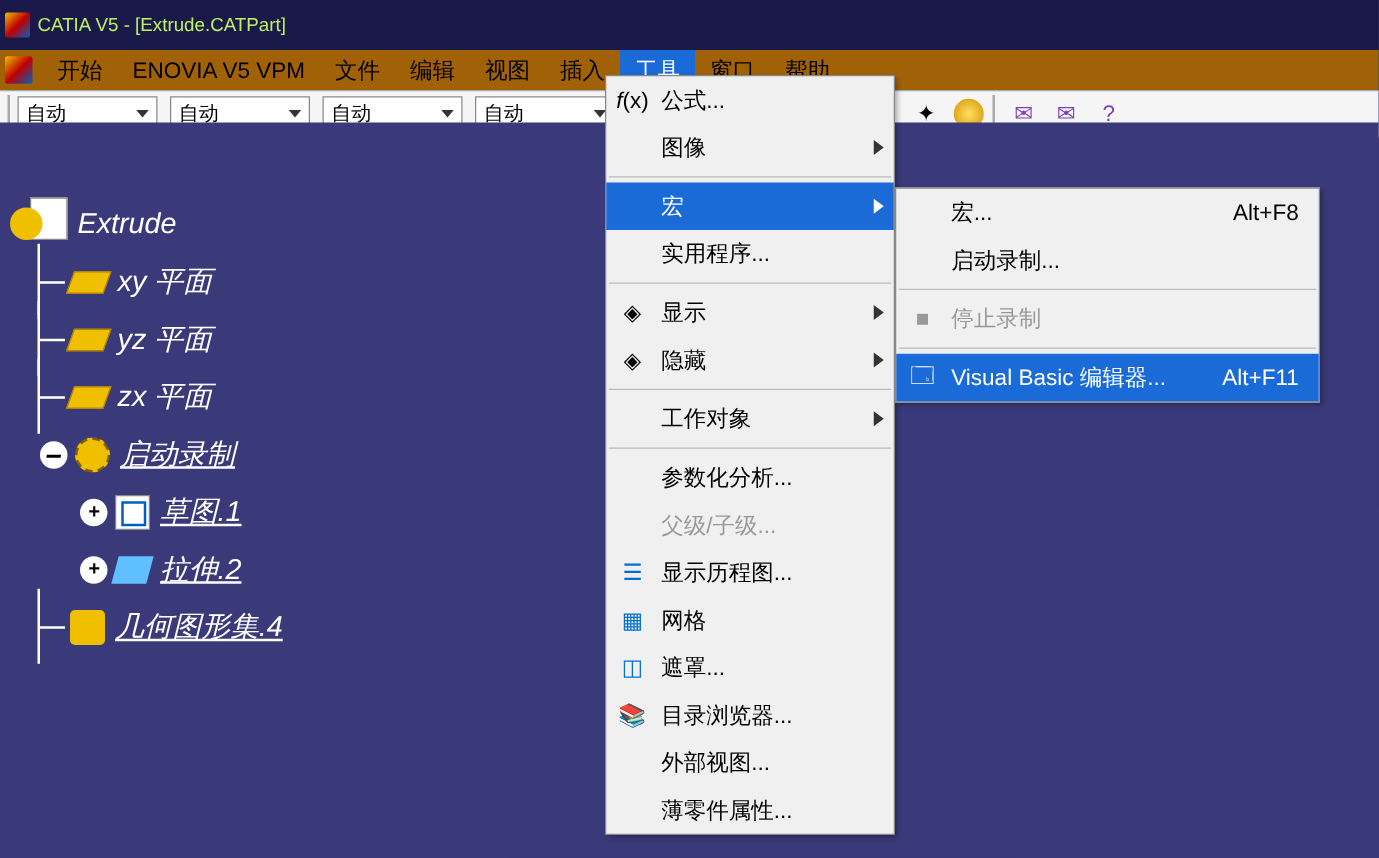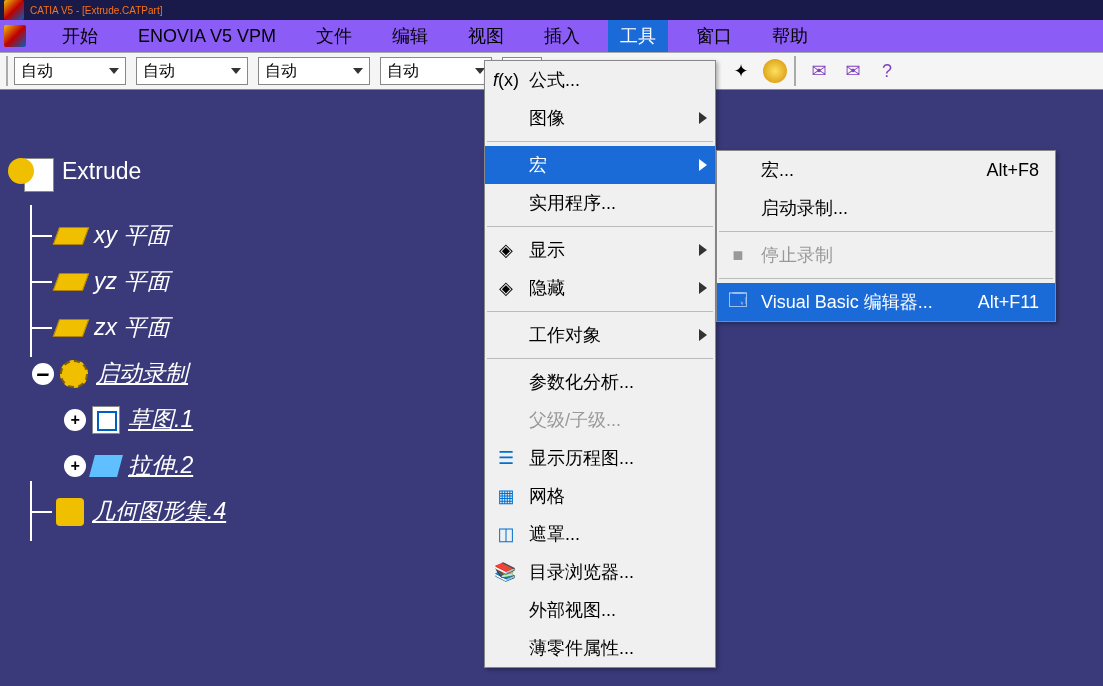--- a/index.html
+++ b/index.html
@@ -1,35 +1,35 @@
 <!DOCTYPE html>
 <html><head>
 <meta charset="utf-8">
 <style>
 * { margin: 0; padding: 0; box-sizing: border-box; font-family: "Microsoft YaHei", Arial, sans-serif; }
 body { width: 1103px; height: 686px; background: #3a3a7a; overflow: hidden; position: relative; }
 
-.title-bar { height: 20px; background: #1a1a4a; display: flex; align-items: center; padding-left: 4px; color: #f97316; font-size: 10px; }
+.title-bar { height: 40px; background: #1a1a4a; display: flex; align-items: center; padding-left: 4px; color: #bef264; font-size: 15px; }
 .title-bar .logo { width: 20px; height: 20px; margin-right: 6px; background: linear-gradient(135deg,#f0c000,#c00000,#0060c0); border-radius: 2px; }
 
-.menu-bar { height: 32px; background: #8b5cf6; display: flex; align-items: center; padding-left: 4px; font-size: 18px; gap: 16px; }
+.menu-bar { height: 32px; background: #a16207; display: flex; align-items: center; padding-left: 4px; font-size: 18px; }
 .menu-bar .logo { width: 22px; height: 22px; margin-right: 8px; background: linear-gradient(135deg,#f0c000,#c00000,#0060c0); border-radius: 2px; }
 .menu-item { padding: 4px 12px; cursor: default; }
 .menu-item.active { background: #1a6bd8; color: white; }
 
 .toolbar { height: 38px; background: #f5f5f5; border-top: 1px solid #aaa; border-bottom: 1px solid #888; display: flex; align-items: center; padding: 0 4px; position: relative; }
 .toolbar .sep { width: 6px; height: 30px; border-left: 2px solid #aaa; margin: 0 2px; }
 .dropdown { width: 112px; height: 28px; border: 1px solid #888; background: white; display: flex; align-items: center; padding: 0 6px; font-size: 16px; margin-right: 10px; position: relative; }
 .dropdown::after { content: ""; position: absolute; right: 6px; width: 0; height: 0; border-left: 5px solid transparent; border-right: 5px solid transparent; border-top: 6px solid #333; }
 .tool-icon { width: 28px; height: 28px; margin: 0 3px; display: flex; align-items: center; justify-content: center; font-size: 18px; }
 
 .workspace { position: absolute; top: 98px; left: 0; right: 0; bottom: 0; background: #3a3a7a; }
 
 .tree { position: absolute; top: 140px; left: 8px; color: white; font-size: 23px; }
-.tree-root { display: flex; align-items: flex-start; margin-bottom: 28px; margin-top: 18px; }
+.tree-root { display: flex; align-items: flex-end; margin-bottom: 18px; margin-top: 18px; font-style: italic; }
 .tree-root .icon { width: 30px; height: 34px; background: white; border: 1px solid #888; margin-right: 8px; position: relative; }
 .tree-row { display: flex; align-items: center; margin: 15px 0 15px 24px; font-style: italic; }
 .tree-row .connector { width: 20px; height: 2px; background: white; margin-right: 4px; position: relative; }
 .tree-row .connector::before { content:""; position:absolute; left:-2px; top:-30px; width:2px; height:60px; background:white; }
 .plane-icon { width: 30px; height: 18px; background: #f0c000; transform: skewX(-20deg); margin-right: 8px; border: 1px solid #b08000; }
 .gear-icon { width: 28px; height: 28px; border-radius: 50%; background: #f0c000; margin-right: 8px; border: 2px dashed #806000; }
 .plus-icon { width: 22px; height: 22px; border-radius: 50%; background: white; color: black; display:flex; align-items:center; justify-content:center; font-size:16px; font-weight:bold; margin-right: 6px; }
 .sketch-icon { width: 28px; height: 28px; background: white; border: 1px solid #888; margin-right: 8px; position: relative; }
 .sketch-icon::after { content:""; position:absolute; top:4px; left:4px; width:16px; height:16px; border: 2px solid #0060c0; }
 .pad-icon { width: 28px; height: 22px; background: #60c0ff; transform: skewX(-15deg); margin-right: 8px; }

